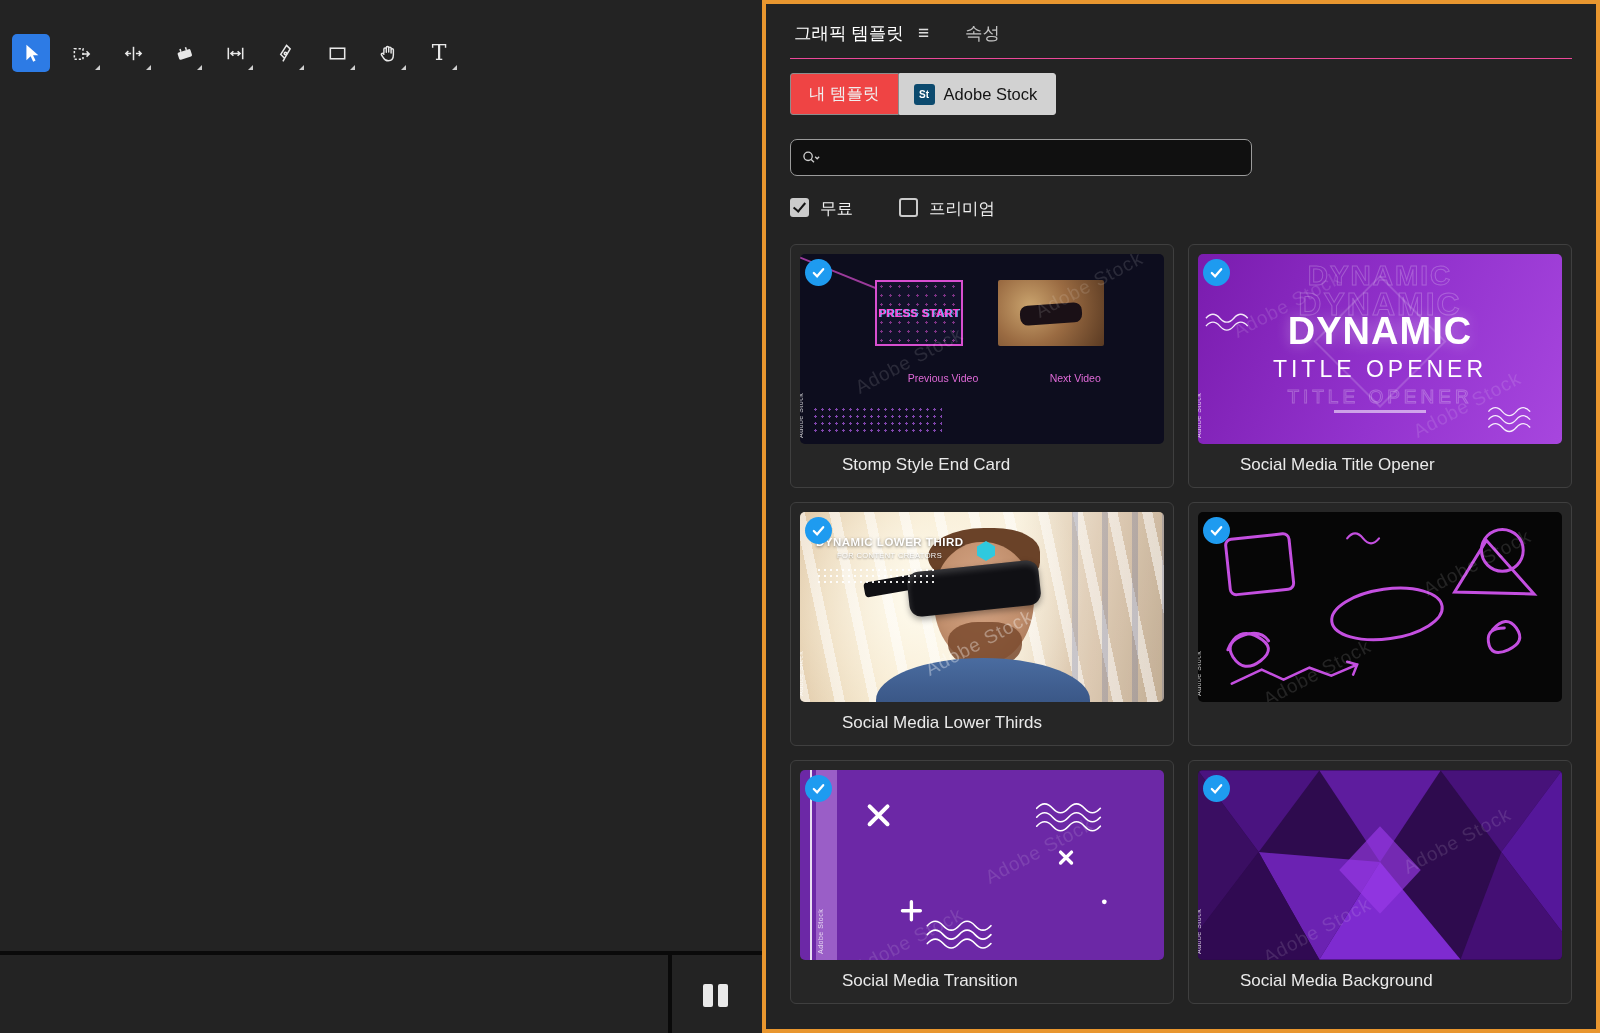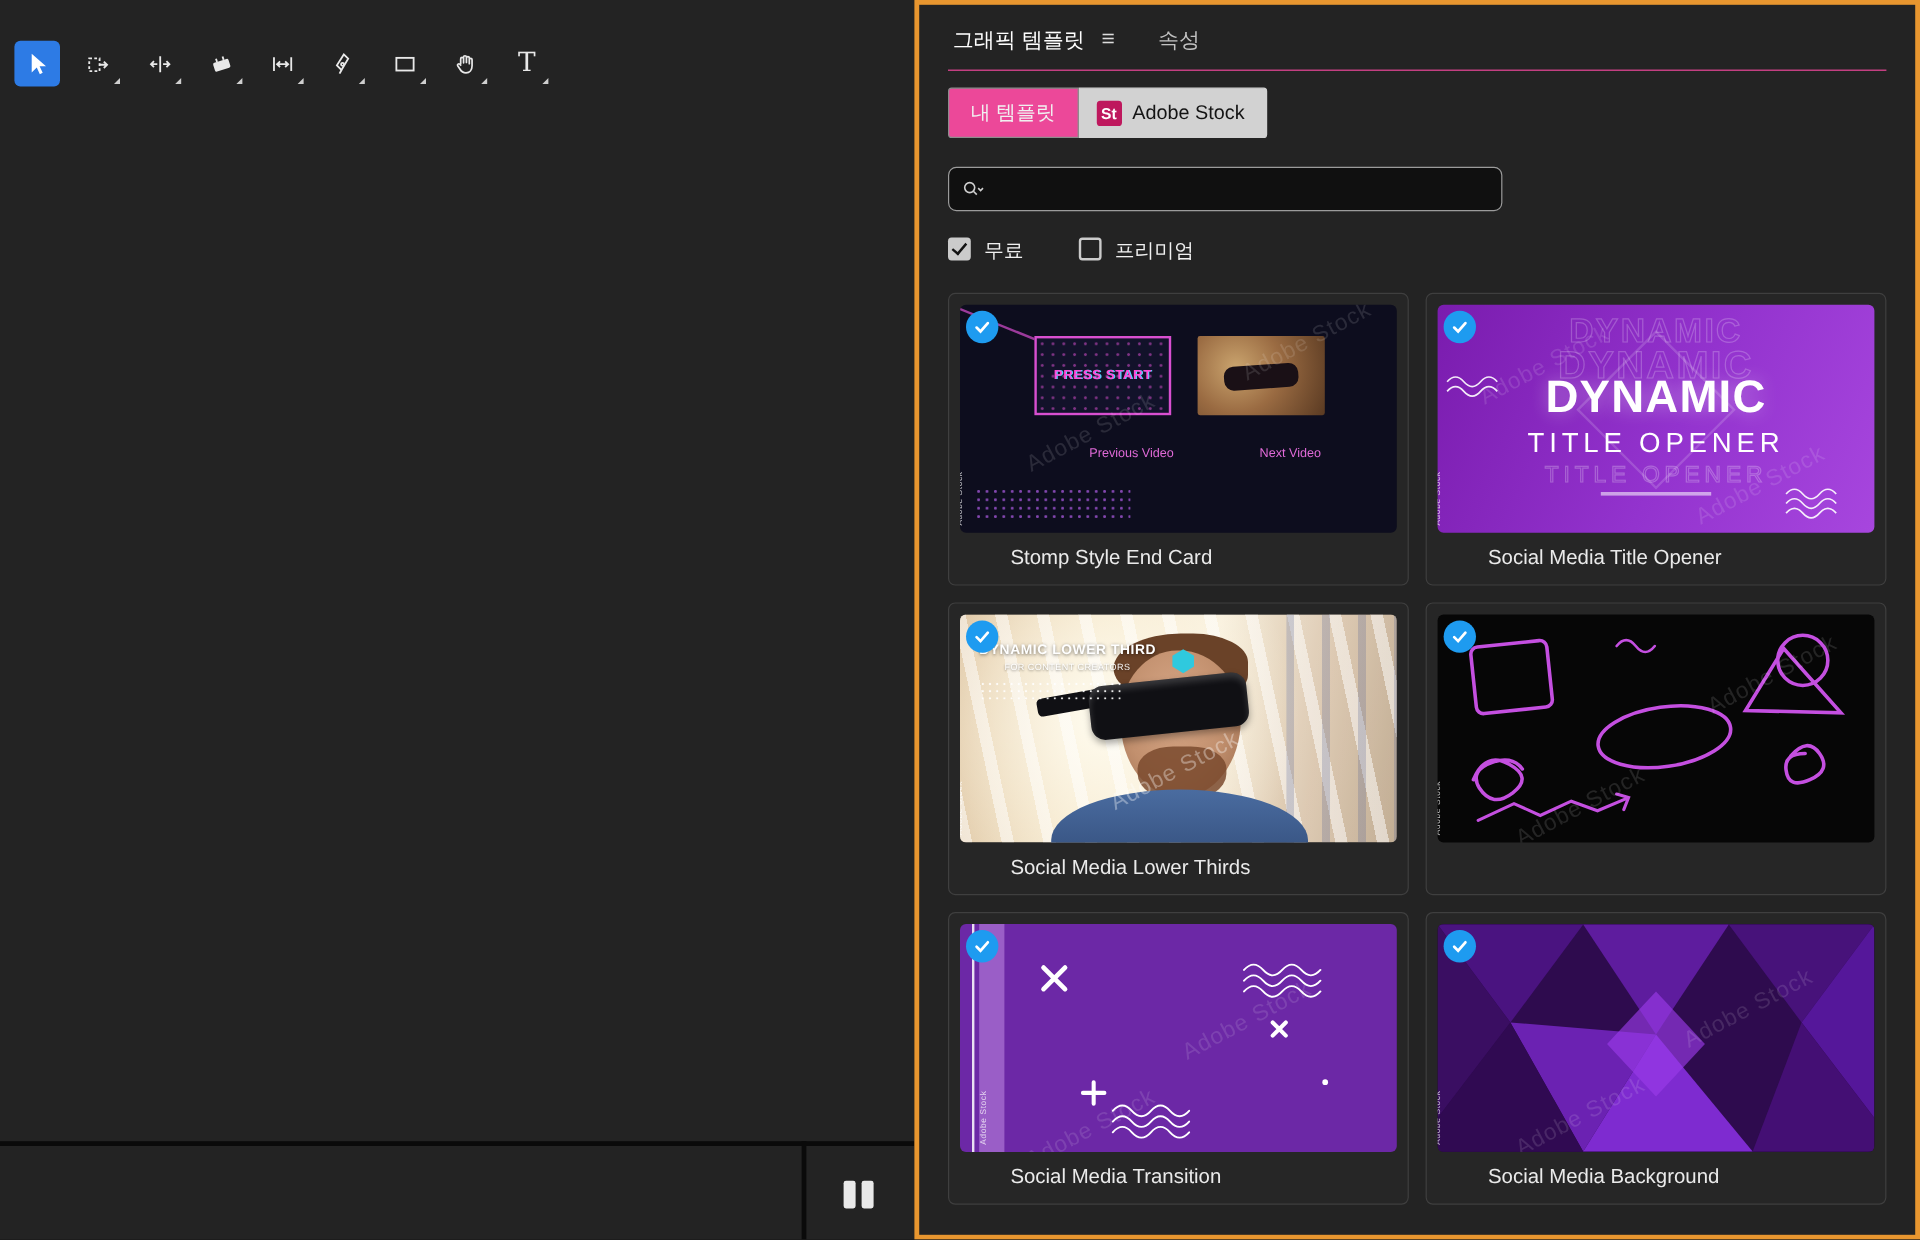--- a/index.html
+++ b/index.html
@@ -26,25 +26,25 @@
                  border:4px solid #E8962F; background:#232323; overflow:hidden; }
   .panel-inner { padding:0 24px; }
 
   .hdr { display:flex; align-items:center; gap:14px; padding:17px 4px 13px; border-bottom:1px solid #ec4899; }
   .tab-active { color:#ffffff; font-size:17.5px; }
   .menu-ic { color:#dcdcdc; font-size:19px; margin-right:22px; cursor:default; }
   .tab-inactive { color:#c2c2c2; font-size:17.5px; }
 
   .toggle-row { display:flex; margin-top:14px; }
   .btn-my { padding:9px 18px; border:1px solid #8d8d8d; color:#f0f0f0; font-size:16.5px;
-            border-radius:3px 0 0 3px; background:#ec4899; }
+            border-radius:3px 0 0 3px; background:#ef4444; }
   .btn-stock { display:flex; gap:9px; align-items:center; padding:9px 18px 9px 14px;
                background:#d2d2d2; border:1px solid #d2d2d2; color:#141414; font-size:16.5px;
                border-radius:0 3px 3px 0; font-weight:500; }
-  .st-badge { width:21px; height:21px; background:#be185d; color:#fff; font-size:13px; font-weight:bold;
+  .st-badge { width:21px; height:21px; background:#0c4a6e; color:#fff; font-size:10px; font-weight:bold;
               display:flex; align-items:center; justify-content:center; border-radius:3px; }
 
   .search { margin-top:24px; width:462px; height:37px; background:#101010; border:1px solid #9b9b9b;
             border-radius:7px; display:flex; align-items:center; padding:0 10px; gap:7px; }
   .search input { flex:1; background:transparent; border:none; outline:none; color:#eaeaea; font-size:15px; }
 
   .filters { display:flex; gap:46px; margin-top:22px; align-items:center; }
   .filter { display:flex; gap:11px; align-items:flex-start; color:#f0f0f0; font-size:16.5px; }
   .cb { width:19px; height:19px; border-radius:3px; position:relative; }
   .cb.checked { background:#cbcbcb; }
@@ -61,21 +61,21 @@
            background:#1E9BF0; display:flex; align-items:center; justify-content:center; z-index:6; }
   .wm { position:absolute; color:rgba(255,255,255,.12); font-size:19px; letter-spacing:1px;
         transform:rotate(-28deg); white-space:nowrap; z-index:4; pointer-events:none; }
   .side { position:absolute; left:4px; bottom:6px; transform-origin:left bottom; transform:rotate(-90deg);
           font-size:7px; color:rgba(255,255,255,.75); letter-spacing:.5px; z-index:5; white-space:nowrap; }
 
   
   .t1 { background:#0d0d1e; }
   .t1-row { position:absolute; left:0; right:0; top:26px; display:flex; justify-content:center; gap:20px; }
   .t1-col { display:flex; flex-direction:column; align-items:center; }
-  .t1-box { width:114px; height:66px; border:2px solid #d84fd0; background:#12122a; display:flex;
+  .t1-box { width:88px; height:66px; border:2px solid #d84fd0; background:#12122a; display:flex;
             align-items:center; justify-content:center;
             background-image:radial-gradient(rgba(216,79,208,.55) 1px, transparent 1.3px); background-size:9px 9px; }
   .t1-press { color:#ff49d8; font-weight:800; font-size:11px; letter-spacing:.5px; text-shadow:1px 0 #4fd8ff; }
   .t1-label { color:#e06ad8; font-size:10.5px; margin-top:26px;padding-left:48px; }
   .t1-logo { width:106px; height:66px; display:flex; align-items:center; justify-content:center; }
   .t1-photo { width:106px; height:66px; border-radius:2px;
               background:radial-gradient(circle at 30% 40%, #caa46e 0%, #9a6b42 45%, #5a3a22 100%); position:relative; }
   .t1-photo::after { content:""; position:absolute; left:22px; top:24px; width:62px; height:20px;
                      background:#1a1016; border-radius:8px; transform:rotate(-4deg); }
   .t1-dots { position:absolute; left:12px; bottom:10px; width:130px; height:28px;

